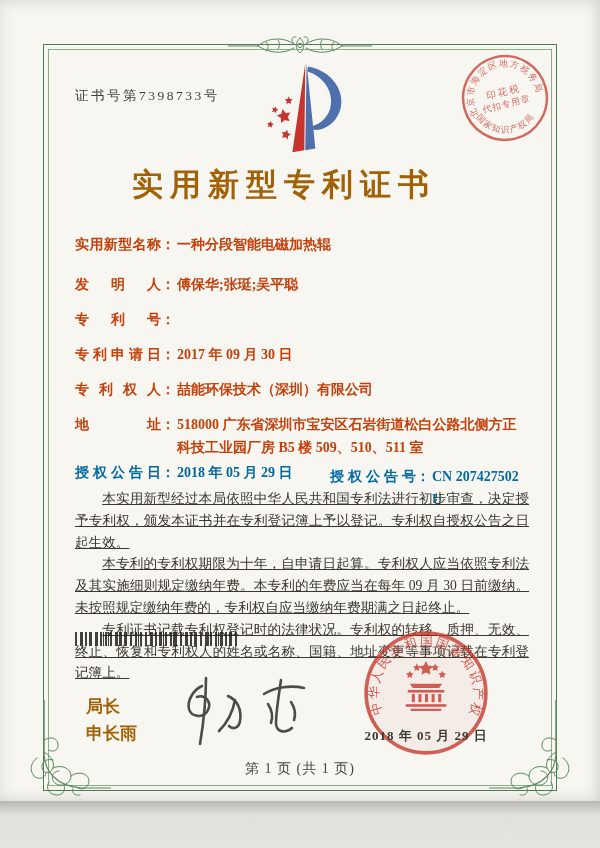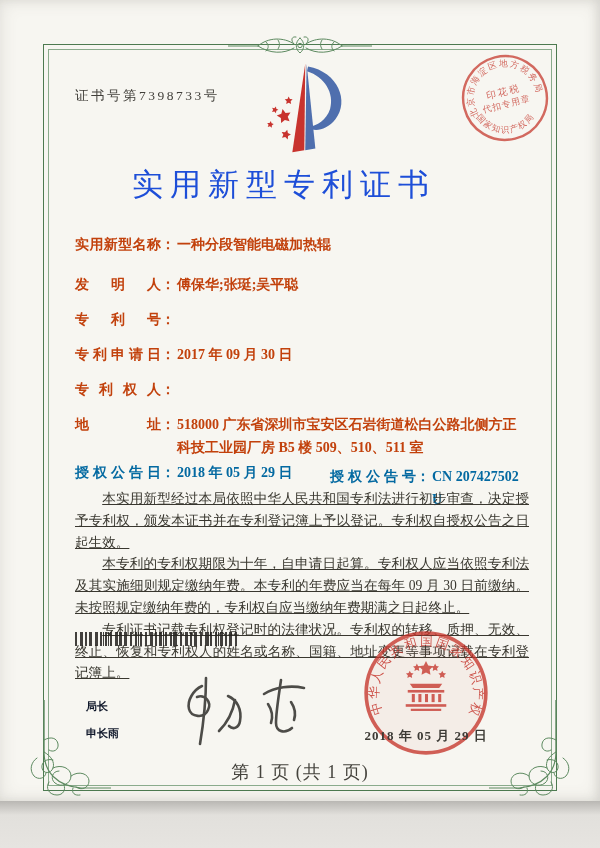--- a/index.html
+++ b/index.html
@@ -17,45 +17,45 @@
          font-family:"Liberation Serif","DejaVu Serif",serif;color:var(--ink);}
   .paper{position:absolute;left:0;top:0;width:600px;height:801px;background:var(--paper);
          box-shadow:inset 0 0 18px rgba(90,85,75,.14), inset -4px 0 8px rgba(90,85,75,.10), 0 2px 4px rgba(0,0,0,.35);}
   .scan-bottom{position:absolute;left:0;top:801px;width:600px;height:47px;
          background:linear-gradient(#b9b7b3, #e2e0dc 30%, #e6e4e0);}
   .frame-outer{position:absolute;left:43px;top:44px;width:514px;height:747px;border:1.5px solid var(--border-green);}
   .frame-inner{position:absolute;left:48px;top:49px;width:504px;height:737px;border:1px solid var(--border-green-light);}
   .cert-no{position:absolute;left:75px;top:79px;font-size:13.5px;letter-spacing:2.5px;font-weight:500;color:#413f3a;margin-top:8px;}
   .logo{position:absolute;left:262px;top:56px;width:92px;height:104px;}
   .title{position:absolute;left:0;top:164px;width:568px;text-align:center;font-size:31px;
-         letter-spacing:7px;font-weight:400;color:#1d4ed8;}
+         letter-spacing:7px;font-weight:700;color:#a16207;}
   .fields{position:absolute;left:75px;top:233px;width:454px;font-size:14px;font-weight:600;color:#c2410c;}
   .frow{display:flex;line-height:23px;margin-bottom:12px;}
   .frow.gap-lg{margin-bottom:17px;}
   .flabel{display:inline-block;width:86px;text-align:justify;text-align-last:justify;flex:0 0 86px;}
   .fcolon{flex:0 0 16px;}
   .fvalue{flex:1;max-width:352px;}
   .grant-row{position:absolute;left:75px;top:461px;width:454px;font-size:14px;font-weight:600;color:#0369a1;line-height:23px;}
   .grant-right{position:absolute;left:255px;top:4px;display:flex;}
   .grant-left{display:flex;}
   .paras{position:absolute;left:75px;top:488px;width:454px;font-size:13.6px;line-height:21.8px;
          text-align:justify;color:#39372f;}
   .paras p{margin:0;text-indent:2em;text-decoration:underline;}
   .barcode{position:absolute;left:75px;top:632px;width:163px;height:14px;
      background:
        repeating-linear-gradient(90deg,#23211e 0 2px,transparent 2px 5px),
        repeating-linear-gradient(90deg,#23211e 0 1px,transparent 1px 7px),
        repeating-linear-gradient(90deg,#23211e 0 1px,transparent 1px 11px);
      opacity:.85;}
-  .director{position:absolute;left:86px;top:693px;font-size:11px;font-weight:600;color:#0f172a;line-height:27px;}
+  .director{position:absolute;left:86px;top:693px;font-size:17px;font-weight:600;color:#a16207;line-height:27px;}
   .sig{position:absolute;left:172px;top:672px;width:155px;height:82px;}
   .seal{position:absolute;left:356px;top:623px;width:140px;height:140px;opacity:.92;}
   .seal-date{position:absolute;left:356px;top:727px;width:140px;text-align:center;font-size:13px;
              font-weight:600;letter-spacing:1px;color:#3c3a35;}
-  .footer{position:absolute;left:43px;top:760px;width:514px;text-align:center;font-size:18px;color:#45433d;letter-spacing:1px;}
+  .footer{position:absolute;left:43px;top:760px;width:514px;text-align:center;font-size:14px;color:#45433d;letter-spacing:1px;}
   .tax-stamp{position:absolute;left:457px;top:50px;width:96px;height:96px;transform:rotate(-14deg);opacity:.88;}
   .ornament-top{position:absolute;left:228px;top:34px;width:144px;height:26px;}
   .flourish{position:absolute;width:84px;height:96px;}
   .flourish.bl{left:27px;top:700px;}
   .flourish.br{left:489px;top:700px;transform:scaleX(-1);}
   .green-stroke{stroke:var(--ornament-green);fill:none;stroke-linecap:round;}
   svg text{font-family:"Liberation Serif","DejaVu Serif",serif;}
 </style>
 </head>
 <body>
@@ -134,20 +134,21 @@
         <span class="fcolon">：</span>
     </div>
     <div class="frow">
       <span class="flabel">专利申请日</span>
         <span class="fcolon">：</span>
       <span class="fvalue">2017 年 09 月 30 日</span>
     </div>
     <div class="frow">
       <span class="flabel">专利权人</span>
         <span class="fcolon">：</span>
+      <span class="fvalue">喆能环保技术（深圳）有限公司</span>
     </div>
     <div class="frow">
       <span class="flabel">地址</span>
         <span class="fcolon">：</span>
       <span class="fvalue">518000 广东省深圳市宝安区石岩街道松白公路北侧方正科技工业园厂房 B5 楼 509、510、511 室</span>
     </div>
   </div>
 
   <div class="grant-row">
     <div class="grant-left">

